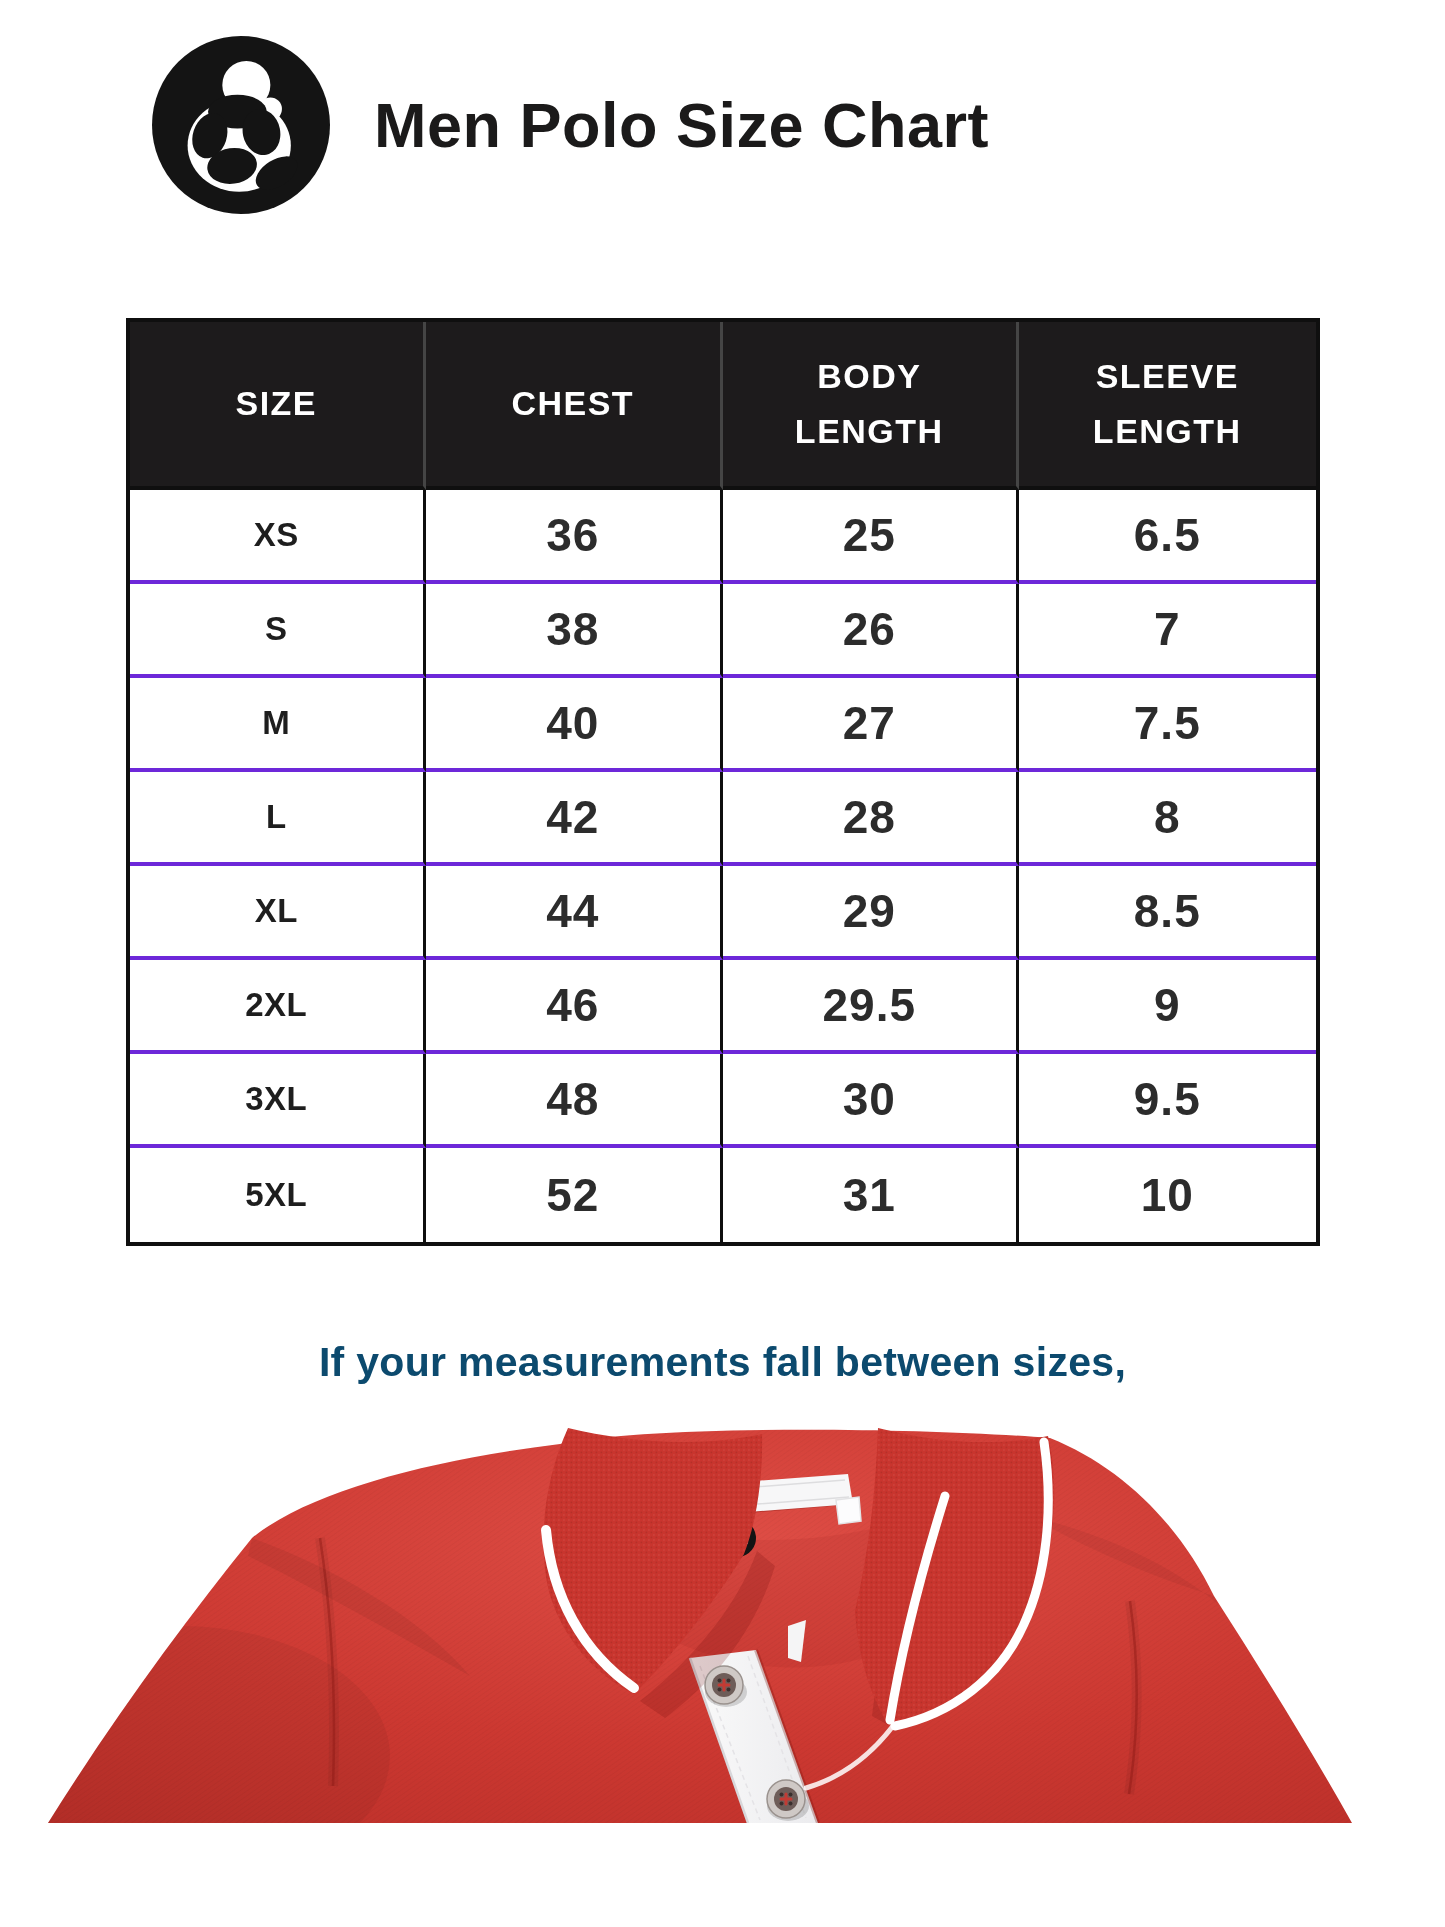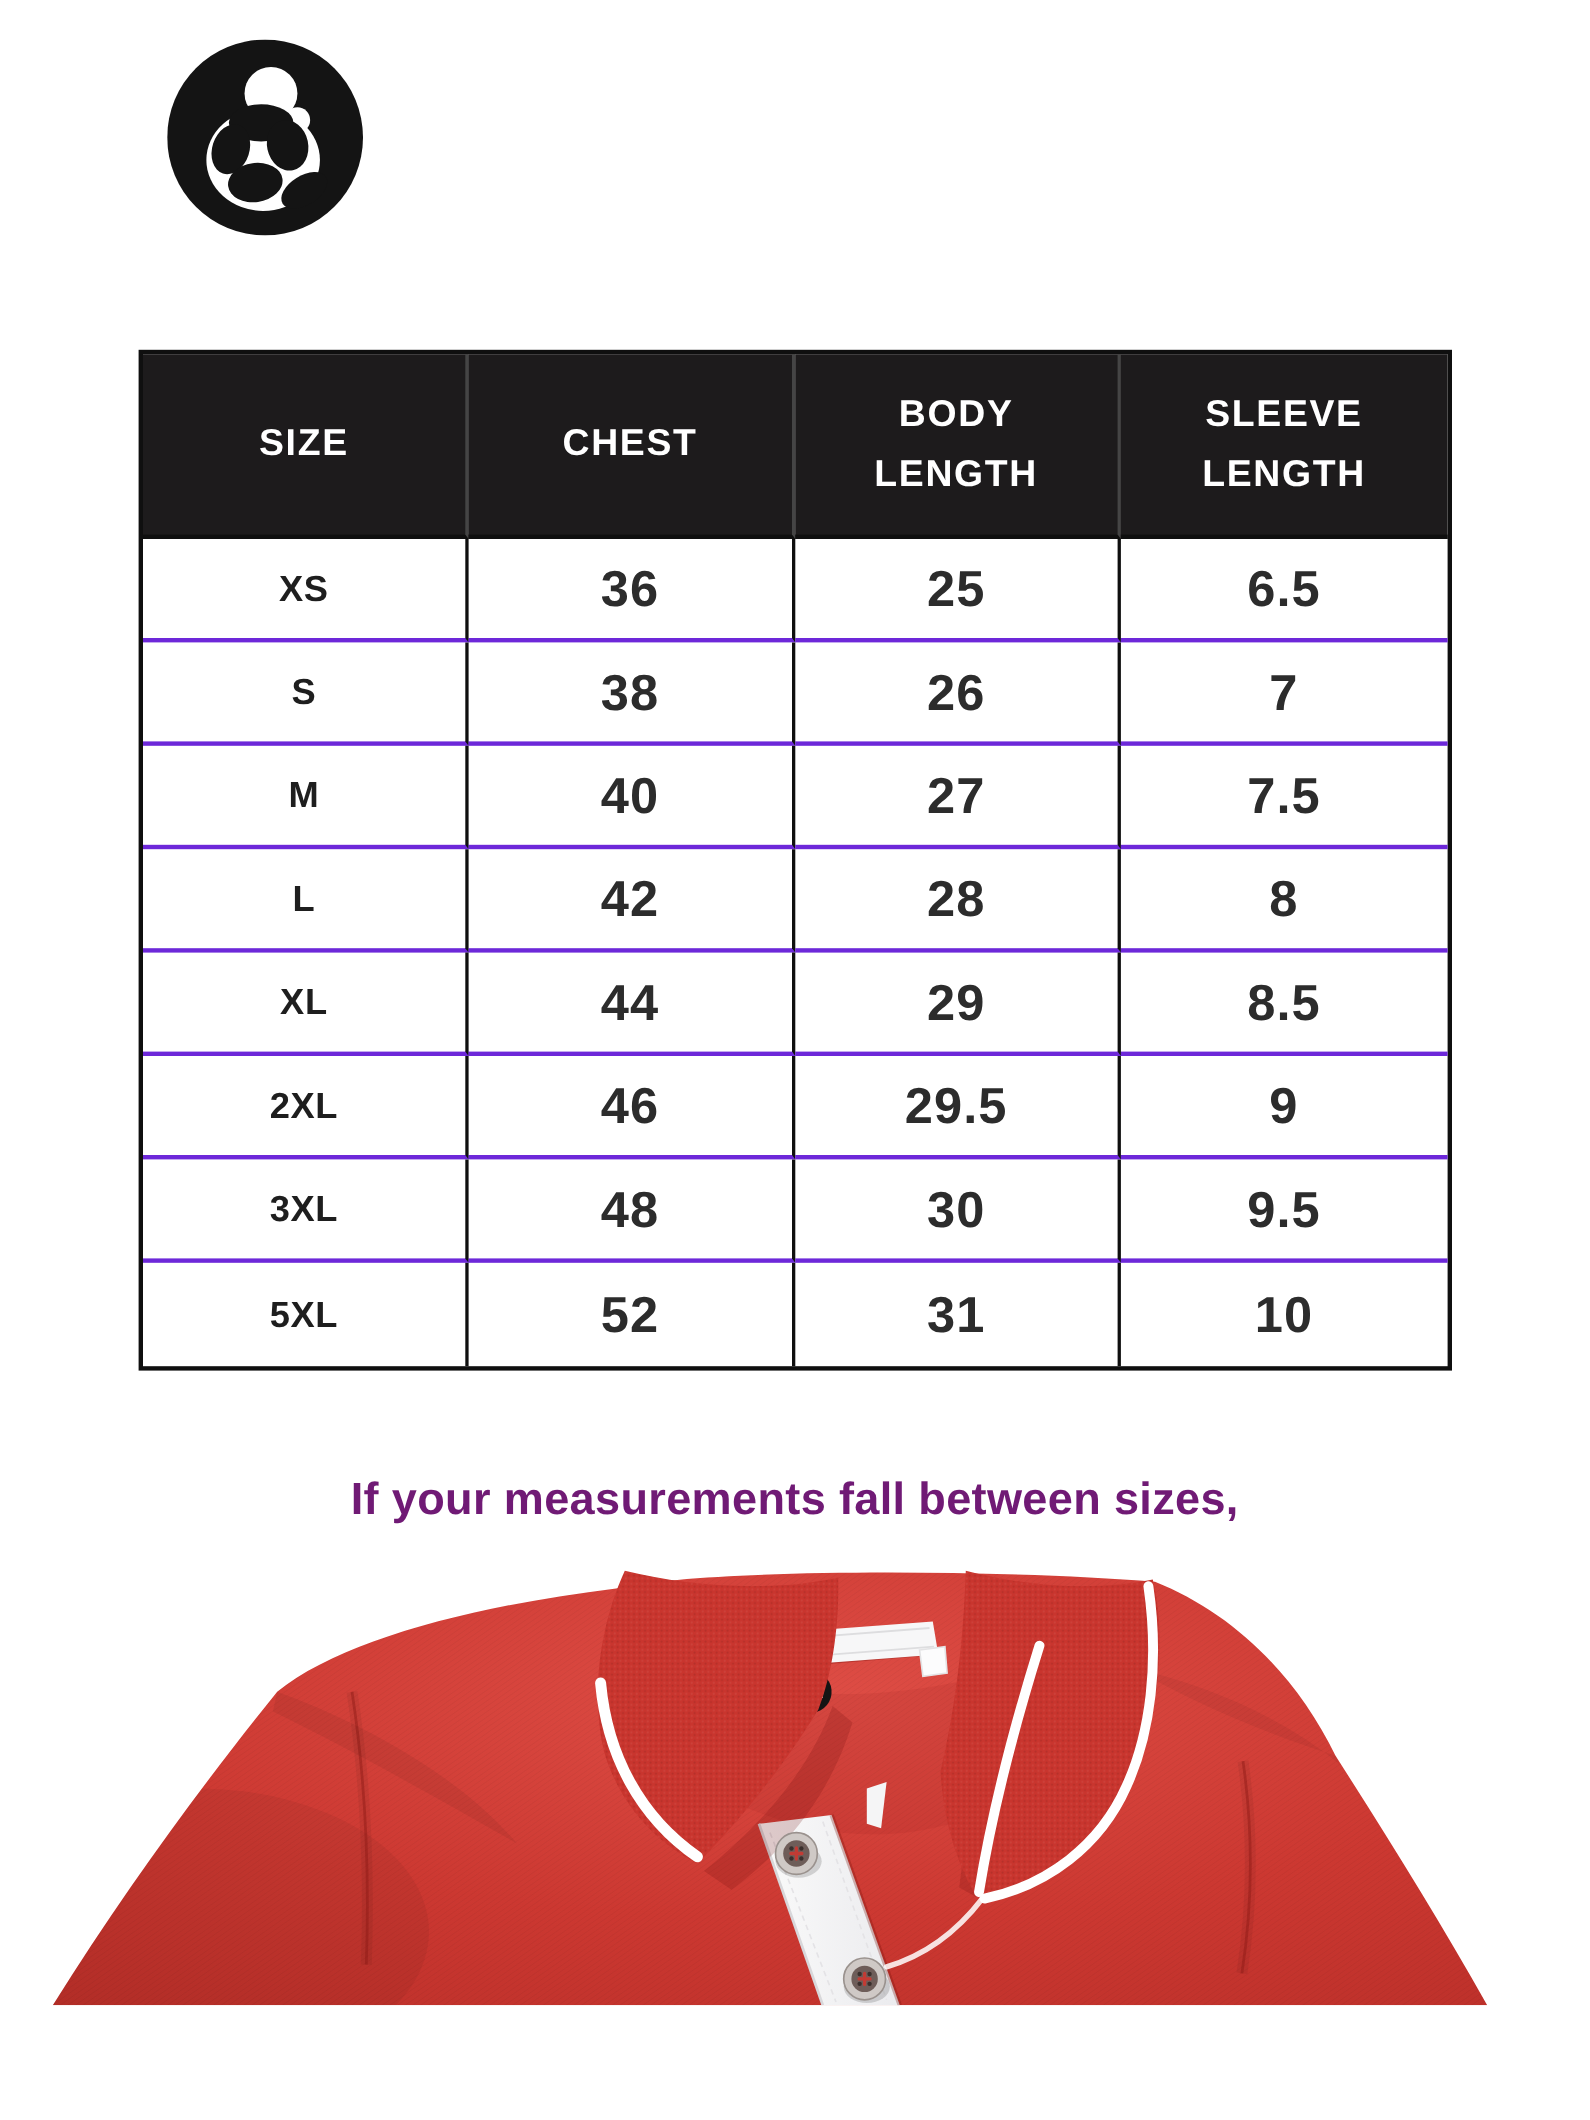--- a/index.html
+++ b/index.html
@@ -43,21 +43,21 @@
   }
   .size-table thead th:not(:last-child) { border-right:3px solid #454545; }
   .hdr { display:inline-block; max-width:178px; }
   .size-table tbody tr { height:94px; }
   .size-table tbody th { font-size:33px; font-weight:700; color:#1e1e1e; letter-spacing:0.5px; }
   .size-table tbody td { font-size:46px; font-weight:700; color:#2c2c2c; letter-spacing:1px; }
 
   
   .note {
     margin:80px 0 0; text-align:center;
-    font-size:41px; font-weight:800; color:#701a75;
+    font-size:41px; font-weight:800; color:#0c4a6e;
     line-height:1.8; letter-spacing:0.3px;
   }
 
   
   .photo { margin-top:26px; line-height:0; }
   .photo svg { display:block; }
 </style>
 </head>
 <body>
 
@@ -76,20 +76,21 @@
     </g>
   </defs>
 </svg>
 
 <div class="page">
 
   <header class="header">
     <svg class="logo-svg" viewBox="0 0 100 100">
       <use href="#brandmark"></use>
     </svg>
+    <h1 class="title">Men Polo Size Chart</h1>
   </header>
 
   <table class="size-table">
     <colgroup>
         <col style="width:25%">
         <col style="width:25%">
         <col style="width:25%">
         <col style="width:25%">
       </colgroup>
     <thead>

